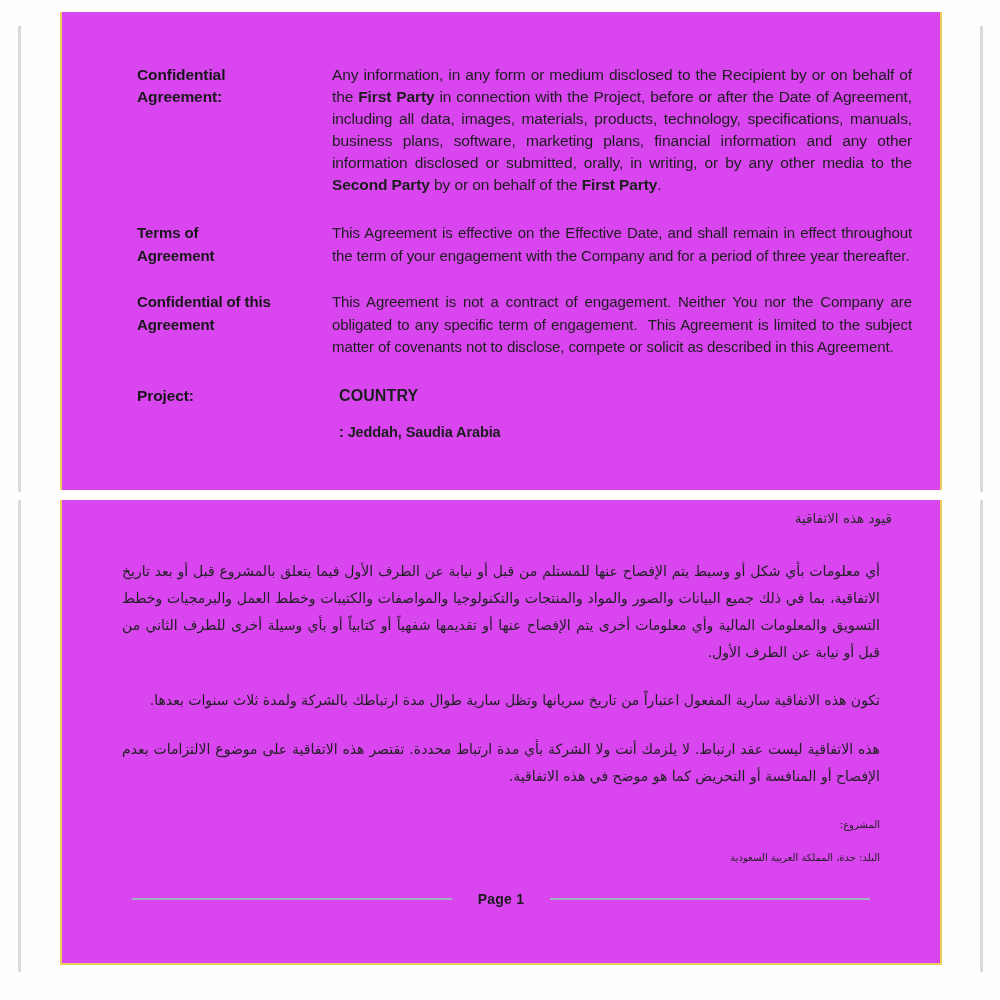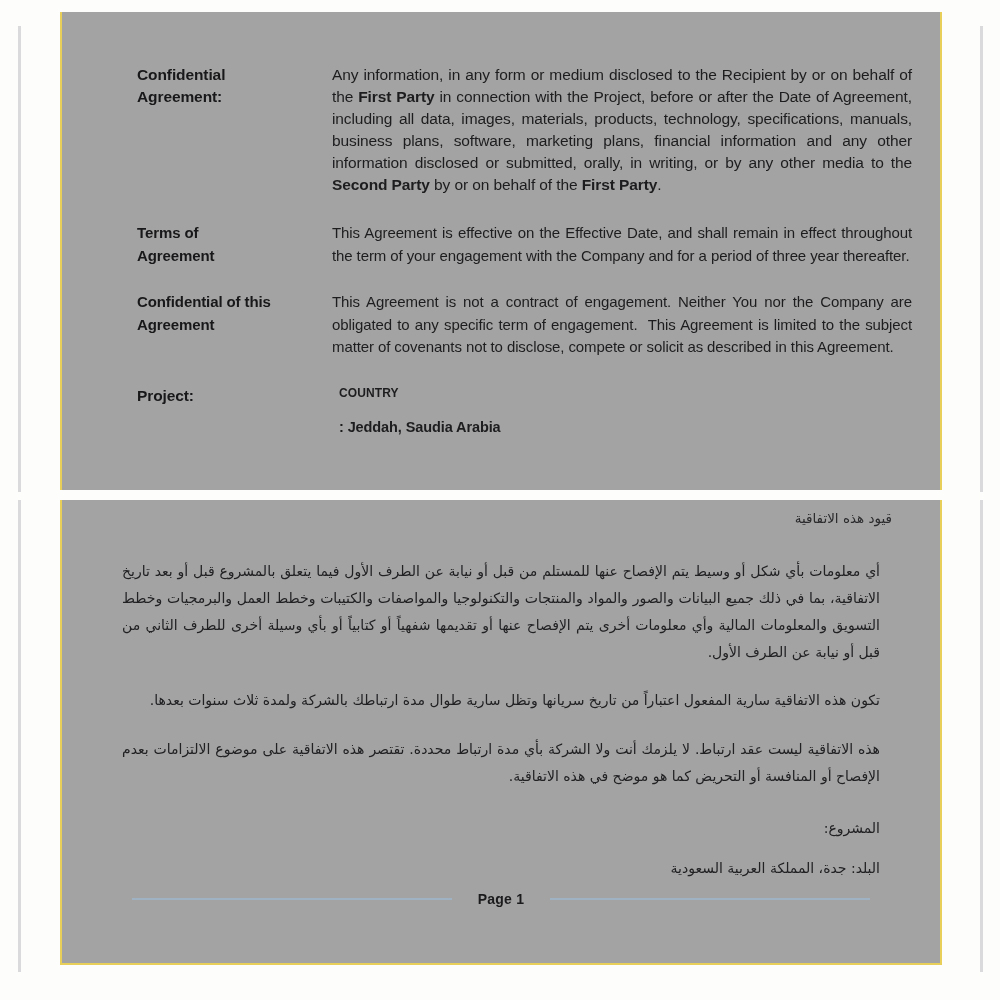--- a/index.html
+++ b/index.html
@@ -32,21 +32,21 @@
   .scan-rail.left  { left: 18px; }
   .scan-rail.right { left: 980px; }
   .rail-a { top: 26px;  height: 466px; }
   .rail-b { top: 500px; height: 472px; }
 
   
   .panel {
     position: absolute;
     left: 60px;
     width: 882px;
-    background: #a3a3a3;
+    background: #d946ef;
     border-left: 2px solid #e8cf59;
     border-right: 2px solid #e8cf59;
   }
   #panel-top {
     top: 12px;
     height: 478px;
     border-top: 0;
     border-bottom: 0;
   }
   #panel-bottom {
@@ -94,21 +94,21 @@
   .row-terms .en-label,
   .row-terms .en-body,
   .row-limits .en-label,
   .row-limits .en-body {
     font-size: 15px;
     line-height: 1.5;
   }
 
   .en-project-title {
     font-weight: bold;
-    font-size: 12px;
+    font-size: 16px;
     letter-spacing: .1px;
   }
   .en-project-sub {
     font-weight: bold;
     font-size: 14.5px;
     margin-top: 15px;
   }
 
   
   .row-conf    { margin-bottom: 26px; }
@@ -135,21 +135,21 @@
     font-size: 14px;
     color: #212124;
     line-height: 1.95;
     text-align: justify;
     text-justify: inter-word;
     margin: 0 22px 20px 22px;
   }
   .ar-para.p-terms  { margin-bottom: 22px; }
   .ar-para.p-limits { margin-bottom: 24px; }
   .ar-line {
-    font-size: 14px;
+    font-size: 10px;
     color: #212124;
     line-height: 1.9;
     margin: 0 22px 14px 22px;
     text-align: right;
   }
   .ar-line.country { margin-bottom: 0; }
 
   
   .footer {
     position: absolute;

